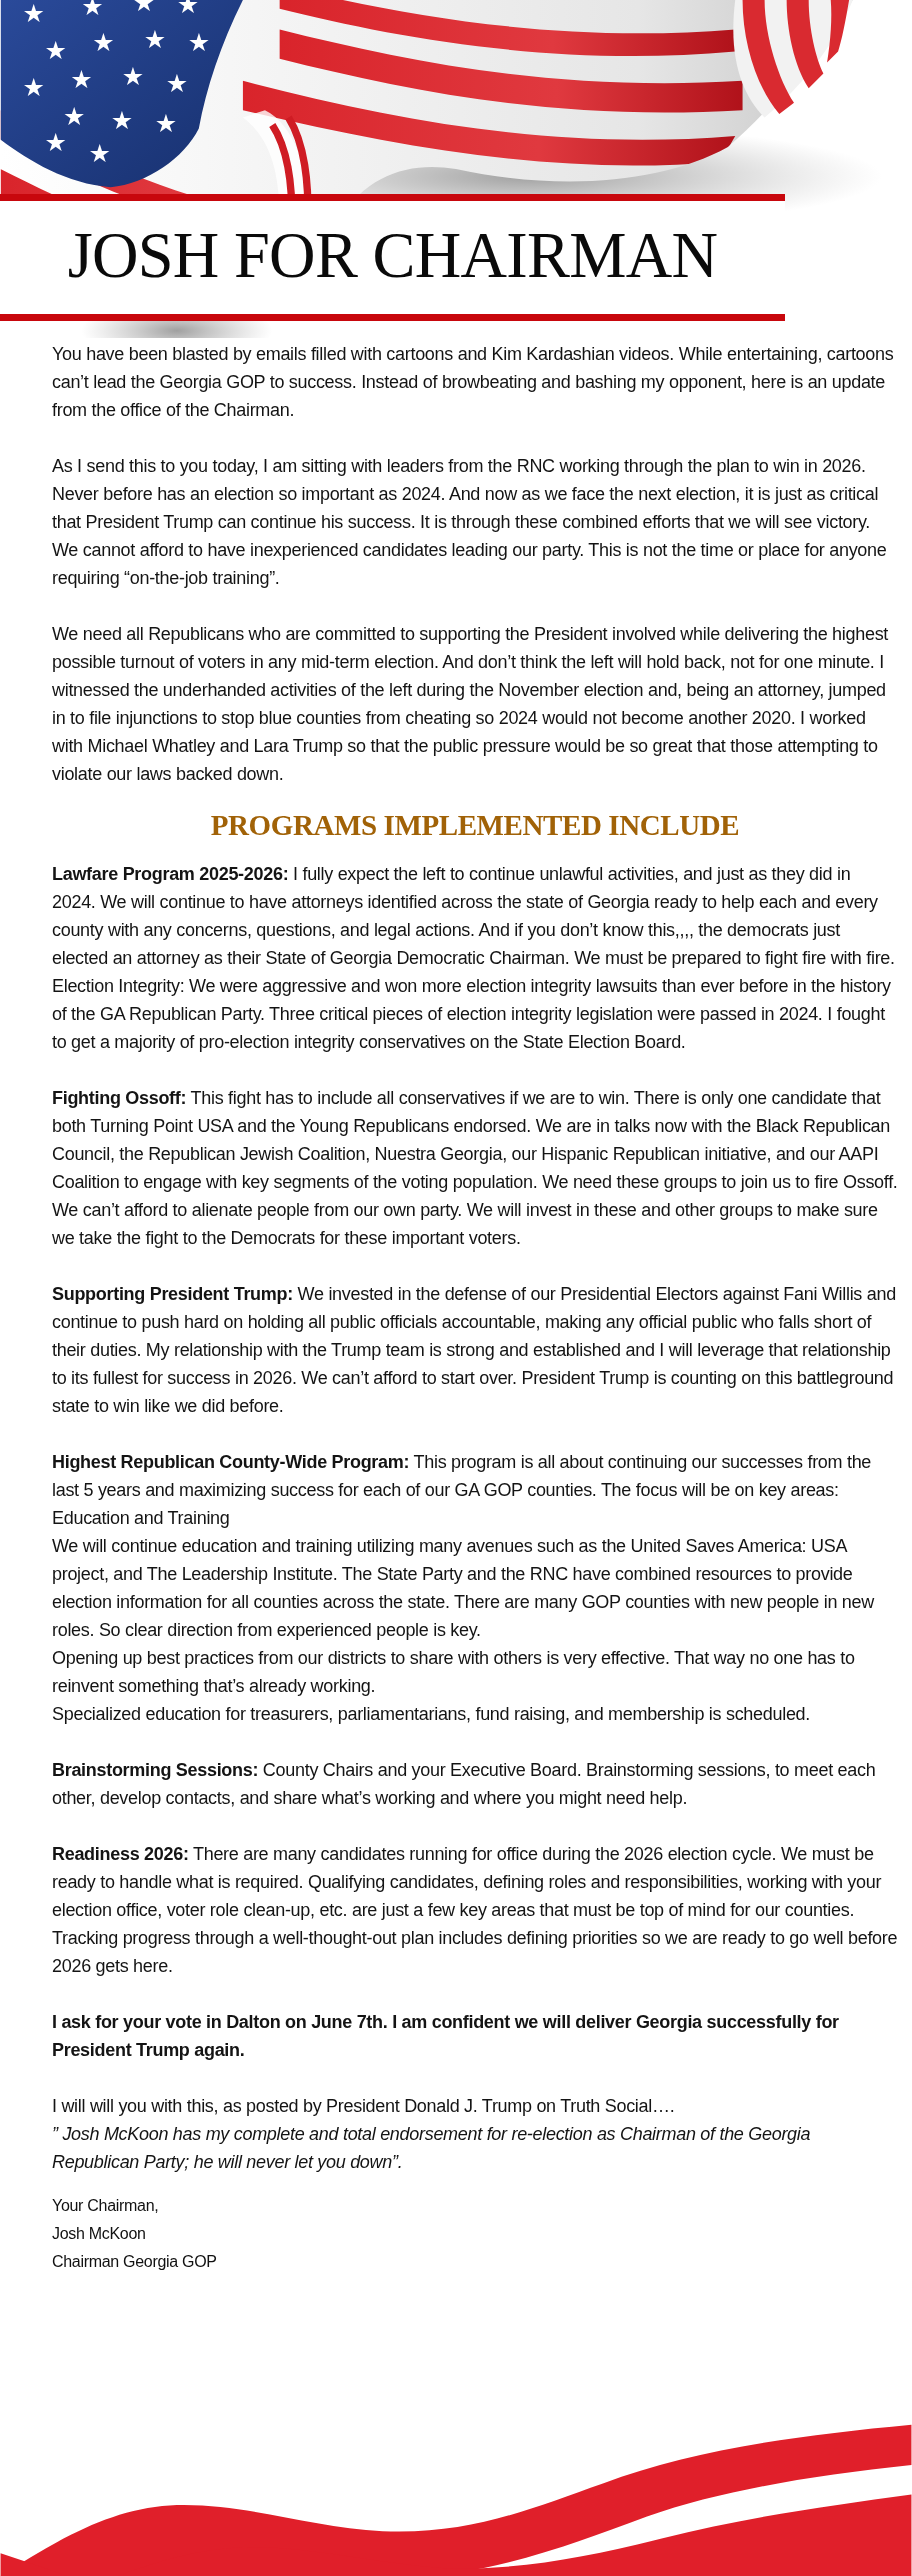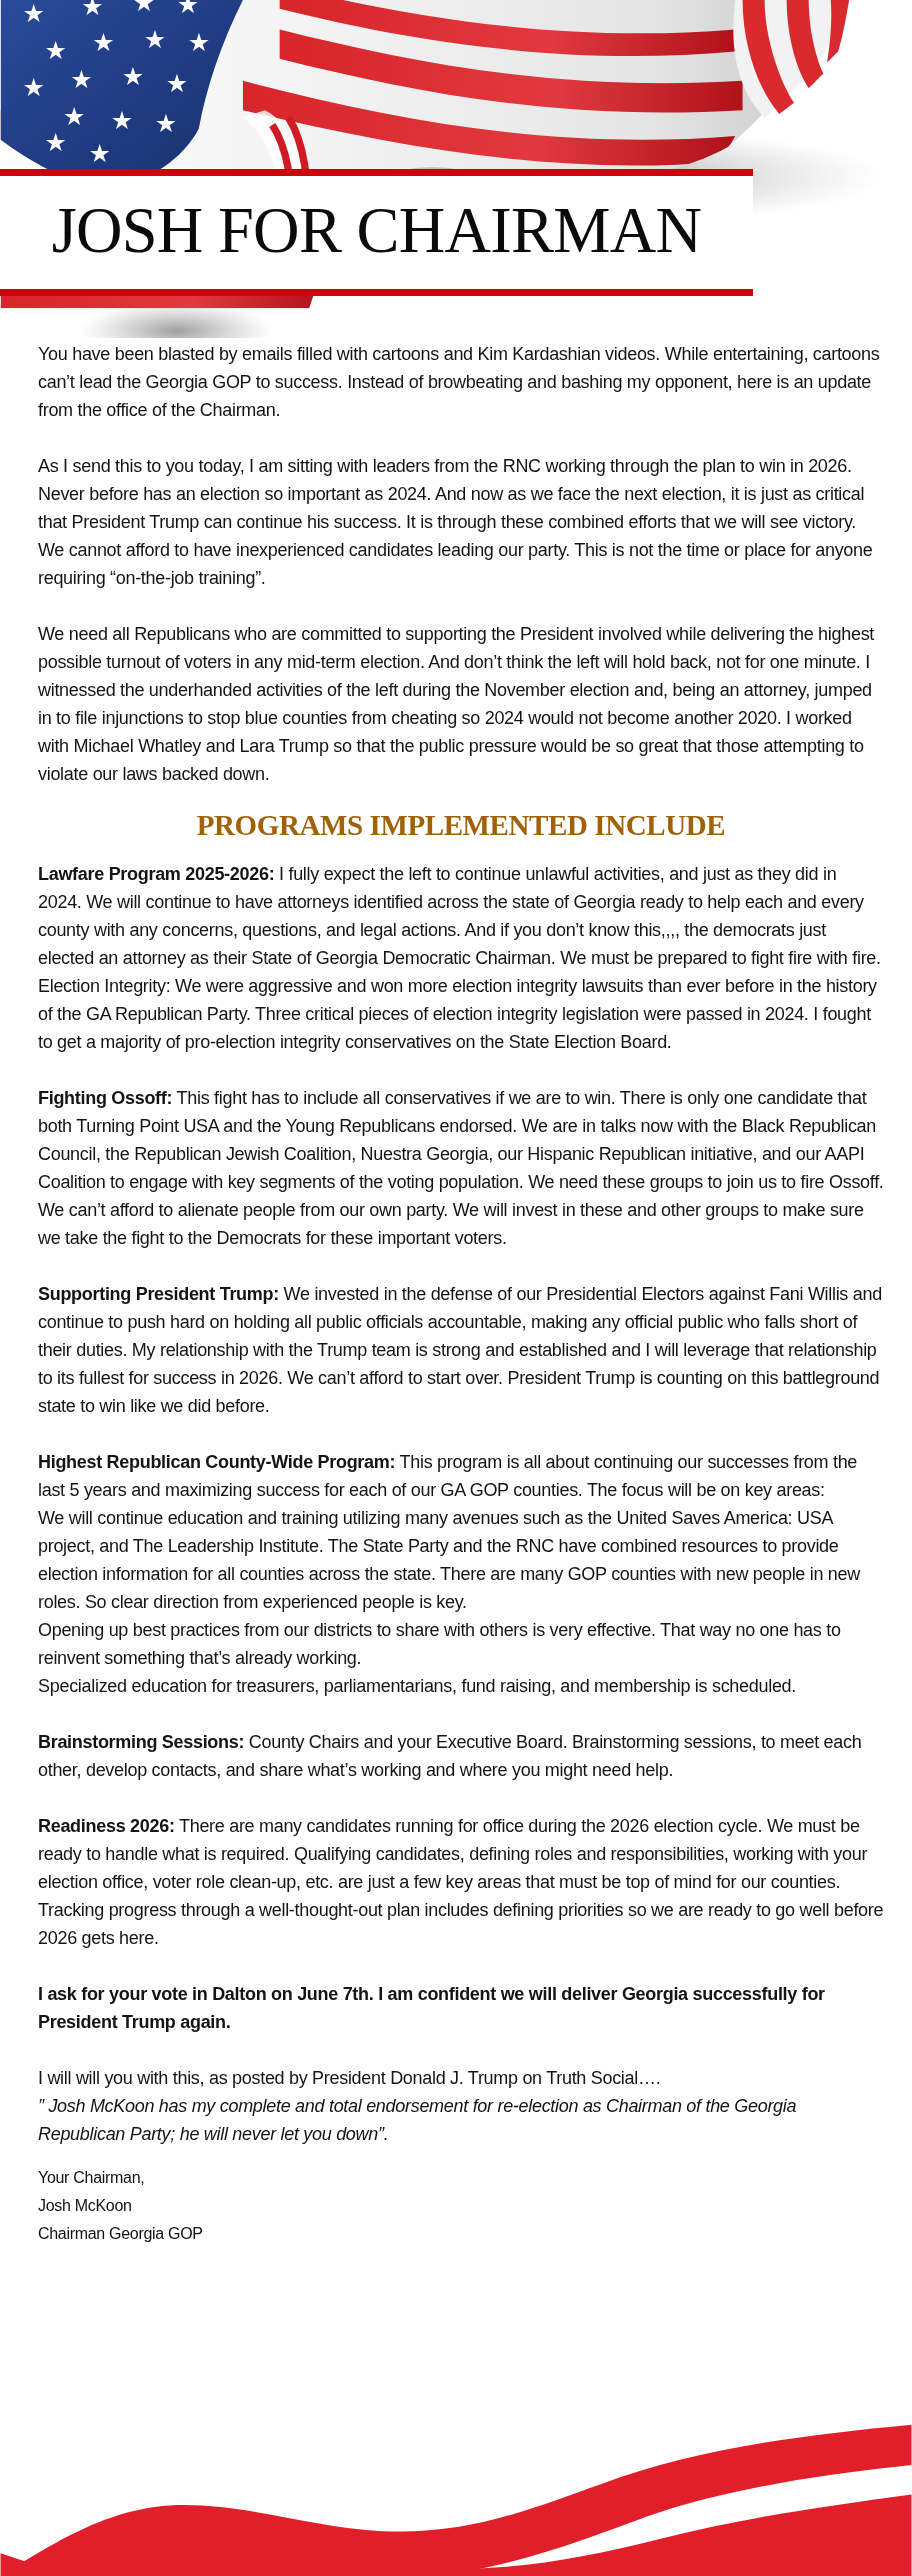--- a/index.html
+++ b/index.html
@@ -3,31 +3,31 @@
 <meta charset="utf-8">
 <style>
   html, body { margin: 0; padding: 0; background: #ffffff; }
   body { width: 912px; height: 2576px; position: relative; overflow: hidden;
          font-family: "Liberation Sans", sans-serif; color: #111; }
 
   
   .header { position: absolute; left: 0; top: 0; width: 912px; height: 338px; }
   .header svg { position: absolute; left: 0; top: 0; }
 
-  .title-band { position: absolute; left: 0; top: 169px; width: 753px; height: 127px; background: #fff; }
+  .title-band { position: absolute; left: 0; top: 194px; width: 753px; height: 127px; background: #fff; padding-left: 32px; }
   .title-band .rule-top { position: absolute; left: 0; top: 0; width: 100%; height: 6.6px; background: #c8070d; }
   .title-band .rule-bottom { position: absolute; left: 0; bottom: 0; width: 100%; height: 6.6px; background: #c8070d; }
   .title-band .title {
     position: absolute; left: 0; right: 0; top: 22px; text-align: center;
     font-family: "Liberation Serif", serif; font-size: 65px; font-weight: 400;
     letter-spacing: -0.7px; color: #0a0a0a; line-height: 1.2; transform: scaleX(0.99);
   }
 
   
-  .content { position: absolute; left: 38px; top: 340px; width: 846px; }
+  .content { position: absolute; left: 52px; top: 340px; width: 846px; }
   .p { font-size: 18px; line-height: 28px; margin: 0 0 28px 0; letter-spacing: -0.3px; color: #141414; }
   .p.tight { margin-bottom: 0; }
   .p b { font-weight: 700; }
   .heading {
     text-align: center; font-family: "Liberation Serif", serif; font-weight: 700;
     font-size: 29px; color: #a16207; margin: -10.3px 0 16px 0; line-height: 38px; letter-spacing: -0.4px;
   }
   .quote { font-style: italic; }
   .closing { font-weight: 700; }
   .sign .line { font-size: 16px; line-height: 28px; letter-spacing: -0.3px; }
@@ -137,20 +137,21 @@
     <b>Fighting Ossoff:</b><span> This fight has to include all conservatives if we are to win. There is only one candidate that both Turning Point USA and the Young Republicans endorsed. We are in talks now with the Black Republican Council, the Republican Jewish Coalition, Nuestra Georgia, our Hispanic Republican initiative, and our AAPI Coalition to engage with key segments of the voting population. We need these groups to join us to fire Ossoff. We can’t afford to alienate people from our own party. We will invest in these and other groups to make sure we take the fight to the Democrats for these important voters.</span>
   </p>
 
   <p class="p">
     <b>Supporting President Trump:</b><span> We invested in the defense of our Presidential Electors against Fani Willis and continue to push hard on holding all public officials accountable, making any official public who falls short of their duties. My relationship with the Trump team is strong and established and I will leverage that relationship to its fullest for success in 2026. We can’t afford to start over. President Trump is counting on this battleground state to win like we did before.</span>
   </p>
 
   <p class="p tight">
     <b>Highest Republican County-Wide Program:</b><span> This program is all about continuing our successes from the last 5 years and maximizing success for each of our GA GOP counties. The focus will be on key areas:</span>
   </p>
+  <p class="p tight">Education and Training</p>
   <p class="p tight">We will continue education and training utilizing many avenues such as the United Saves America: USA project, and The Leadership Institute. The State Party and the RNC have combined resources to provide election information for all counties across the state. There are many GOP counties with new people in new roles. So clear direction from experienced people is key.</p>
   <p class="p tight">Opening up best practices from our districts to share with others is very effective. That way no one has to reinvent something that’s already working.</p>
   <p class="p">Specialized education for treasurers, parliamentarians, fund raising, and membership is scheduled.</p>
 
   <p class="p">
     <b>Brainstorming Sessions:</b><span> County Chairs and your Executive Board. Brainstorming sessions, to meet each other, develop contacts, and share what’s working and where you might need help.</span>
   </p>
 
   <p class="p">
     <b>Readiness 2026:</b><span> There are many candidates running for office during the 2026 election cycle. We must be ready to handle what is required. Qualifying candidates, defining roles and responsibilities, working with your election office, voter role clean-up, etc. are just a few key areas that must be top of mind for our counties. Tracking progress through a well-thought-out plan includes defining priorities so we are ready to go well before 2026 gets here.</span>

